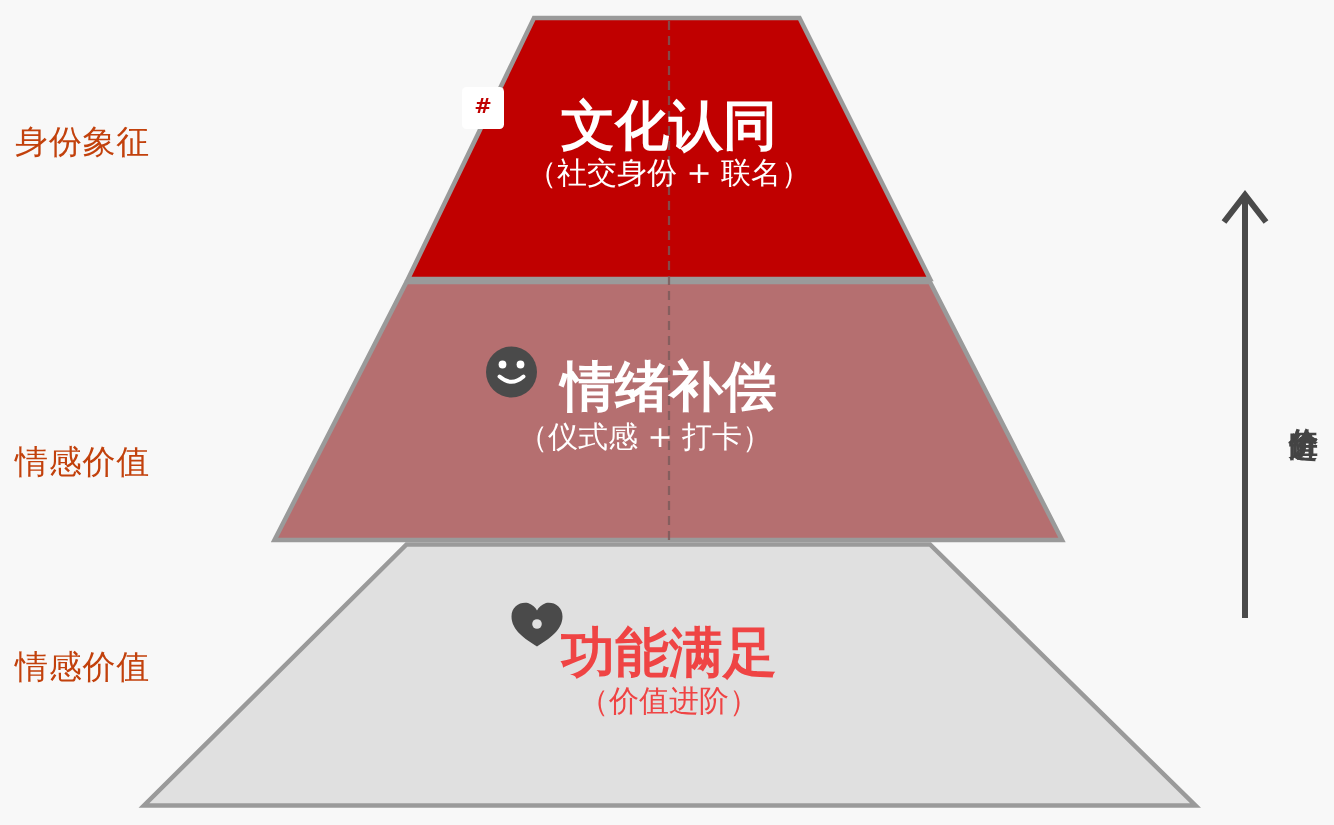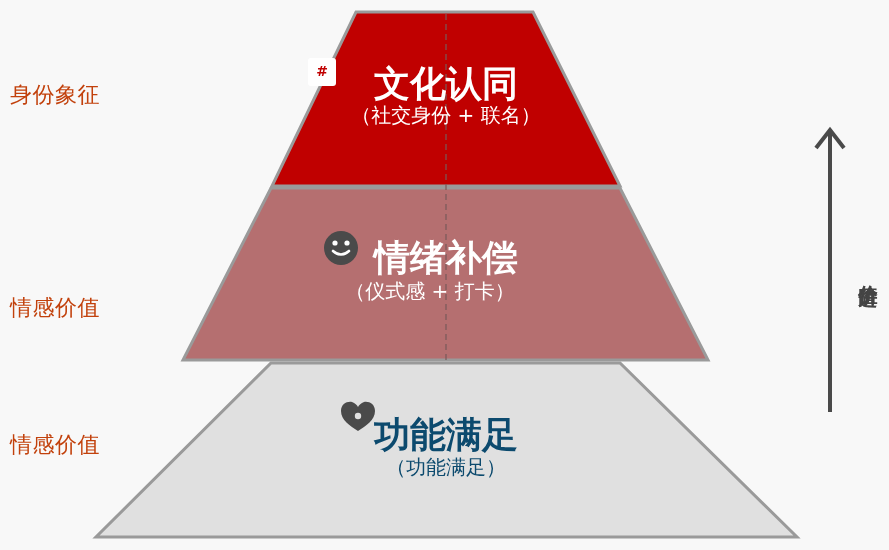--- a/index.html
+++ b/index.html
@@ -17,21 +17,21 @@
   }
   .tier-title {
     position: absolute; font-weight: bold; font-size: 36px;
     transform: translateX(-50%); white-space: nowrap;
   }
   .tier-sub {
     position: absolute; font-size: 20px;
     transform: translateX(-50%); white-space: nowrap;
   }
   .light { color: #ffffff; }
-  .dark { color: #0c4a6e; }
+  .dark { color: #ef4444; }
   .badge {
     position: absolute; left: 308px; top: 58px;
     width: 28px; height: 28px; background: #ffffff;
     border-radius: 3px; color: #c00000; font-weight: bold;
     font-size: 14px; text-align: center; line-height: 26px;
   }
   .axis-label {
     position: absolute; left: 856px; top: 270px;
     writing-mode: vertical-rl;
     font-size: 19px; font-weight: bold; color: #444;
@@ -74,15 +74,15 @@
 <div class="side-label" style="top:430px;">情感价值</div>
 
 <div class="badge">#</div>
 <div class="tier-title light" style="left:446px; top:60px;">文化认同</div>
 <div class="tier-sub light" style="left:446px; top:102px;">（社交身份 + 联名）</div>
 
 <div class="tier-title light" style="left:446px; top:234px;">情绪补偿</div>
 <div class="tier-sub light" style="left:430px; top:278px;">（仪式感 + 打卡）</div>
 
 <div class="tier-title dark" style="left:446px; top:411px;">功能满足</div>
-<div class="tier-sub dark" style="left:446px; top:454px;">（功能满足）</div>
+<div class="tier-sub dark" style="left:446px; top:454px;">（价值进阶）</div>
 
 <div class="axis-label">价值进阶</div>
 
 </body></html>

